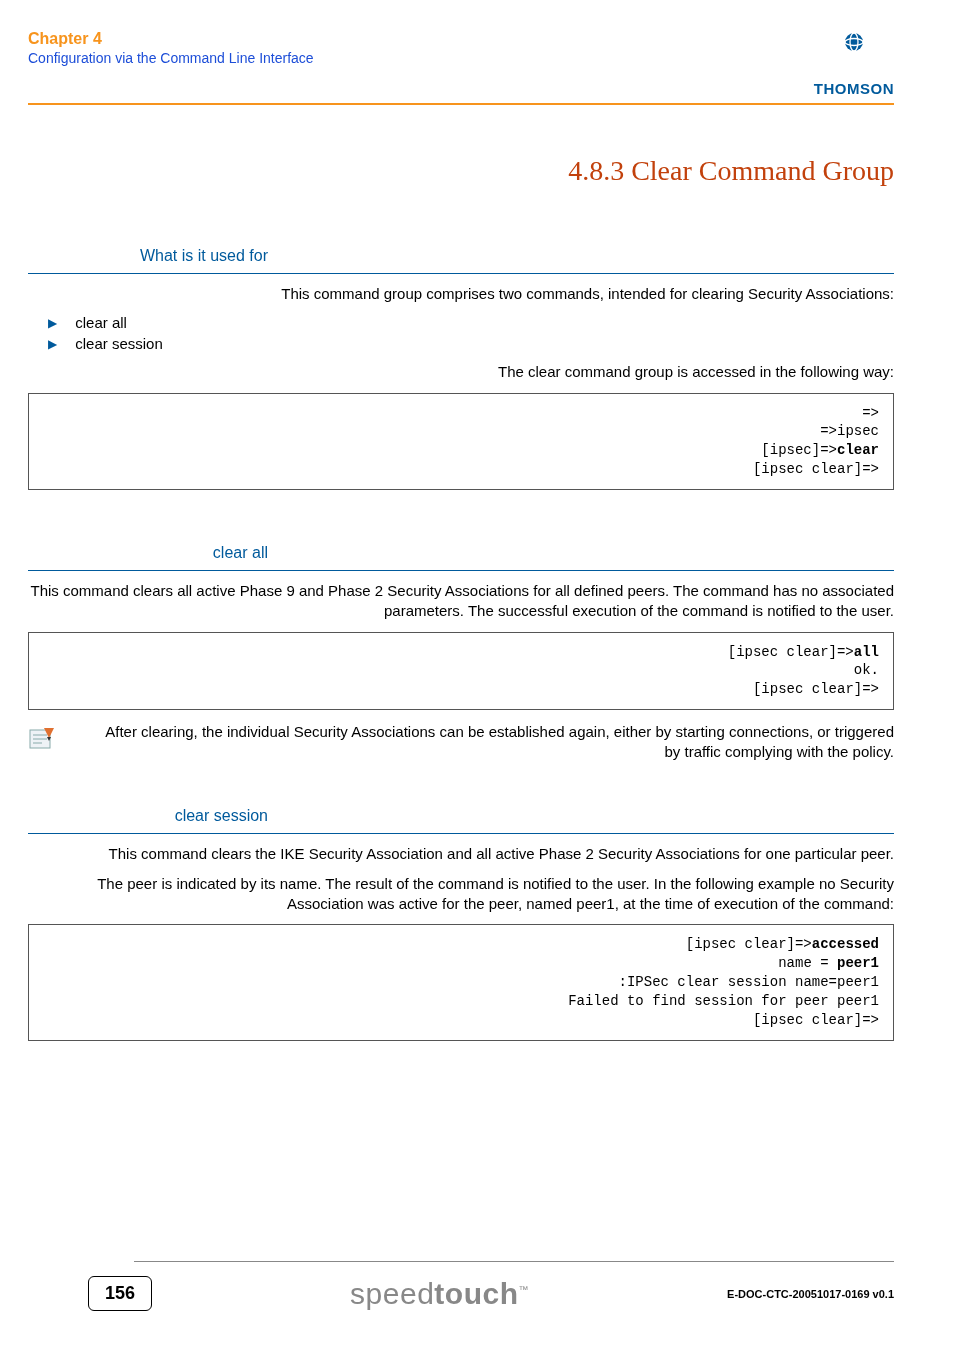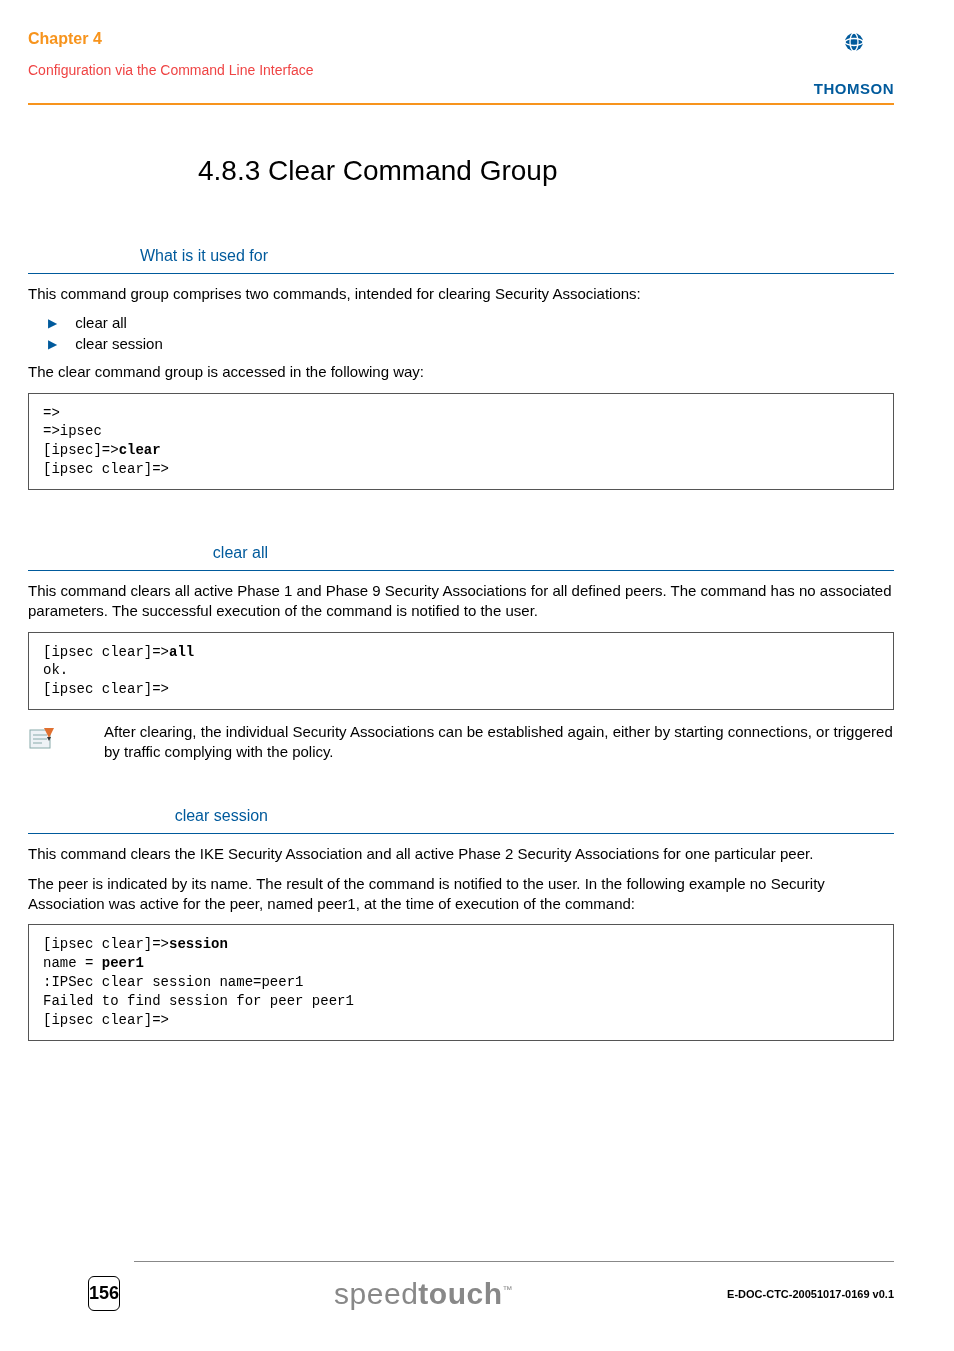--- a/index.html
+++ b/index.html
@@ -22,22 +22,22 @@
       gap: 26px;
     }
     .header-text { flex: 1; }
     .chapter {
       color: #f7941d;
       font-weight: bold;
       font-size: 16px;
     }
     .subtitle {
       font-size: 14px;
-      color: #ef4444;
-      margin-top: 14px;
+      color: #1d4ed8;
+      margin-top: 2px;
     }
     .logo {
       text-align: center;
       padding-top: 2px;
     }
     .logo-icon {
       display: block;
       margin: 0 auto 1px;
     }
     .logo-text {
@@ -46,45 +46,47 @@
       font-size: 15px;
       letter-spacing: 0.5px;
       margin-top: 28px;
     }
     .header-rule {
       border: none;
       border-top: 2px solid #f7941d;
       margin-bottom: 50px;
     }
     .main-title {
-      color: #000000;
+      color: #c2410c;
       font-size: 28px;
       font-weight: normal;
       margin-left: 170px;
       margin-bottom: 50px;
-      font-family: Liberation Sans, sans-serif;
+      font-family: Liberation Serif, serif;
+      text-align: right;
     }
     .section {
       display: flex;
       margin-bottom: 34px;
       flex-direction: column;
     }
     .section-label {
       width: 260px;
       text-align: right;
       padding-right: 20px;
       color: #005a9c;
       font-size: 16px;
       font-family: "Trebuchet MS", Arial, sans-serif;
       flex-shrink: 0;
       padding-top: 10px;
     }
     .section-body {
       flex: 1;
       padding-top: 8px;
+      text-align: right;
     }
     .section-rule {
       border: none;
       border-top: 1.5px solid #005a9c;
       margin-bottom: 10px;
     }
     .para {
       font-size: 15px;
       line-height: 1.35;
       margin-bottom: 10px;
@@ -143,21 +145,21 @@
       margin-left: 46px;
     }
     .footer-row {
       display: flex;
       align-items: center;
       justify-content: space-between;
     }
     .page-num-box {
       border: 1.5px solid #000;
       border-radius: 6px;
-      padding: 6px 0;
+      padding: 6px 16px;
       font-weight: bold;
       font-size: 18px;
     }
     .brand {
       font-family: "Trebuchet MS", Arial, sans-serif;
       font-size: 30px;
       color: #888;
       letter-spacing: 0.5px;
     }
     .brand .bold { font-weight: bold; }
@@ -210,21 +212,21 @@
 =&gt;ipsec
 [ipsec]=&gt;</span><span class="bold">clear</span><span>
 [ipsec clear]=&gt;</span></div>
     </div>
   </div>
 
   <div class="section">
     <div class="section-label">clear all</div>
     <div class="section-body">
       <hr class="section-rule">
-      <p class="para">This command clears all active Phase 1 and Phase 9 Security Associations for all defined peers. The command has no associated parameters. The successful execution of the command is notified to the user.</p>
+      <p class="para">This command clears all active Phase 9 and Phase 2 Security Associations for all defined peers. The command has no associated parameters. The successful execution of the command is notified to the user.</p>
       <div class="code-box"><span>[ipsec clear]=&gt;</span><span class="bold">all</span><span>
 ok.
 [ipsec clear]=&gt;</span></div>
       <div class="note-row">
         <svg class="note-icon" width="28" height="28" viewBox="0 0 28 28">
           <rect x="2" y="6" width="20" height="18" fill="#eef2f6" stroke="#8aa"></rect>
           <line x1="5" y1="11" x2="19" y2="11" stroke="#8aa" stroke-width="1"></line>
           <line x1="5" y1="15" x2="19" y2="15" stroke="#8aa" stroke-width="1"></line>
           <line x1="5" y1="19" x2="14" y2="19" stroke="#8aa" stroke-width="1"></line>
           <polygon points="16,4 26,4 21,14" fill="#e07030"></polygon>
@@ -234,21 +236,21 @@
       </div>
     </div>
   </div>
 
   <div class="section">
     <div class="section-label">clear session</div>
     <div class="section-body">
       <hr class="section-rule">
       <p class="para">This command clears the IKE Security Association and all active Phase 2 Security Associations for one particular peer.</p>
       <p class="para">The peer is indicated by its name. The result of the command is notified to the user. In the following example no Security Association was active for the peer, named peer1, at the time of execution of the command:</p>
-      <div class="code-box"><span>[ipsec clear]=&gt;</span><span class="bold">session</span>
+      <div class="code-box"><span>[ipsec clear]=&gt;</span><span class="bold">accessed</span>
 <span>name = </span><span class="bold">peer1</span>
 <span>:IPSec clear session name=peer1
 Failed to find session for peer peer1
 [ipsec clear]=&gt;</span></div>
     </div>
   </div>
 
 </div>
 
 <div class="footer">

